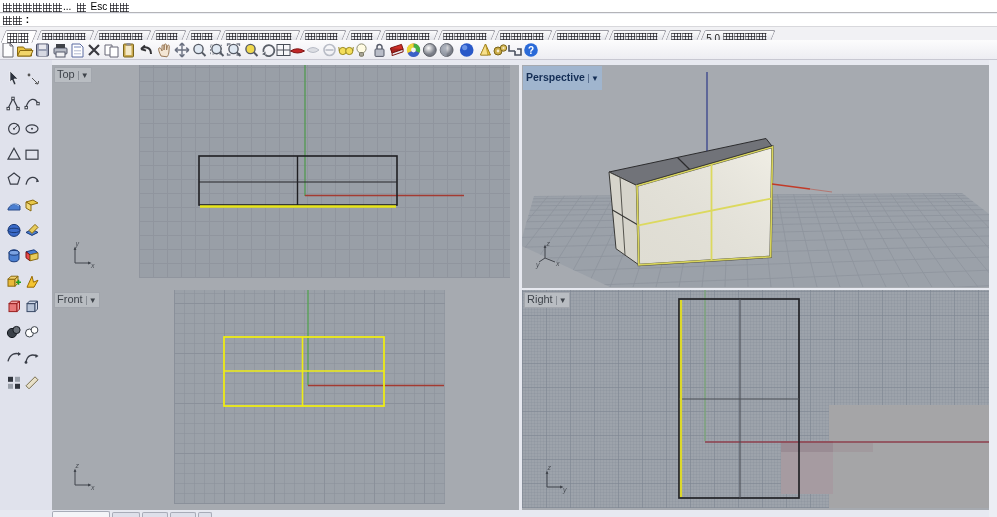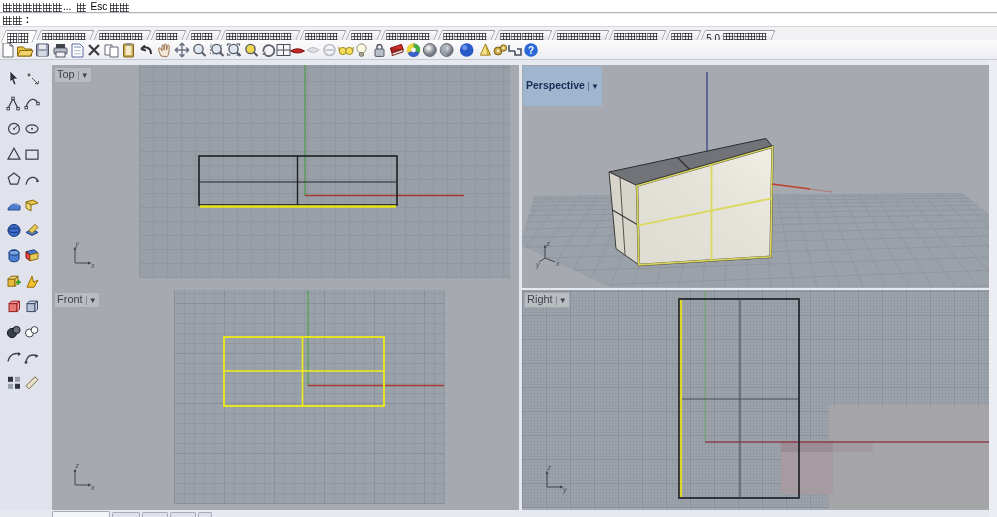--- a/index.html
+++ b/index.html
@@ -377,21 +377,21 @@
     <g transform="translate(14,176)" stroke="#41454c" fill="none" stroke-width="1">
 <line x1="9" y1="17" x2="9" y2="5"></line>
         <line x1="9" y1="17" x2="19" y2="21"></line>
         <line x1="9" y1="17" x2="3" y2="21"></line>
 <path d="M7.6 7 L9 3.5 L10.4 7" fill="#41454c" stroke="none"></path>
 <text x="10.5" y="5" font-size="7" fill="#4a4e55" stroke="none" font-style="italic">z</text>
 <text x="20" y="25" font-size="7" fill="#4a4e55" stroke="none" font-style="italic">x</text>
 <text x="0" y="26" font-size="7" fill="#4a4e55" stroke="none" font-style="italic">y</text>
       </g>
   </svg>
-  <span class="chip" style="left:1px;top:1px;background:#a0b5ce;color:#142e55;padding:12px 3px;line-height:14px;font-weight:bold;font-size:10.5px">Perspective <span style="border-left:1px solid #5a7090;padding-left:2px;font-size:8px">▼</span></span>
+  <span class="chip" style="left:1px;top:1px;background:#a0b5ce;color:#142e55;padding:4px 3px;line-height:14px;font-weight:bold;font-size:10.5px">Perspective <span style="border-left:1px solid #5a7090;padding-left:2px;font-size:8px">▼</span></span>
 </div>
 
 <div class="vp" id="vfront" style="left:52px;top:290px;width:467px;height:220px">
   <div style="position:absolute;left:122px;top:0;width:271px;height:214px;background:#9ba1a9;
     background-image:repeating-linear-gradient(90deg,#8a909a 0 1px,transparent 1px 50px),repeating-linear-gradient(0deg,#8a909a 0 1px,transparent 1px 50px),repeating-linear-gradient(90deg,rgba(140,146,156,.6) 0 1px,transparent 1px 10px),repeating-linear-gradient(0deg,rgba(140,146,156,.6) 0 1px,transparent 1px 10px)"></div>
   <svg width="467" height="220" style="position:absolute;left:0;top:0">
     <line x1="256.0" y1="0.0" x2="256.0" y2="95.5" stroke="#58a158" stroke-width="1.4"></line>
     <line x1="256.0" y1="95.5" x2="392.0" y2="95.5" stroke="#a33b32" stroke-width="1.4"></line>
     <rect x="172" y="47" width="160" height="69" fill="none" stroke="#eeec14" stroke-width="1.8"></rect>
     <line x1="250.5" y1="47.0" x2="250.5" y2="116.0" stroke="#eeec14" stroke-width="1.6"></line>

